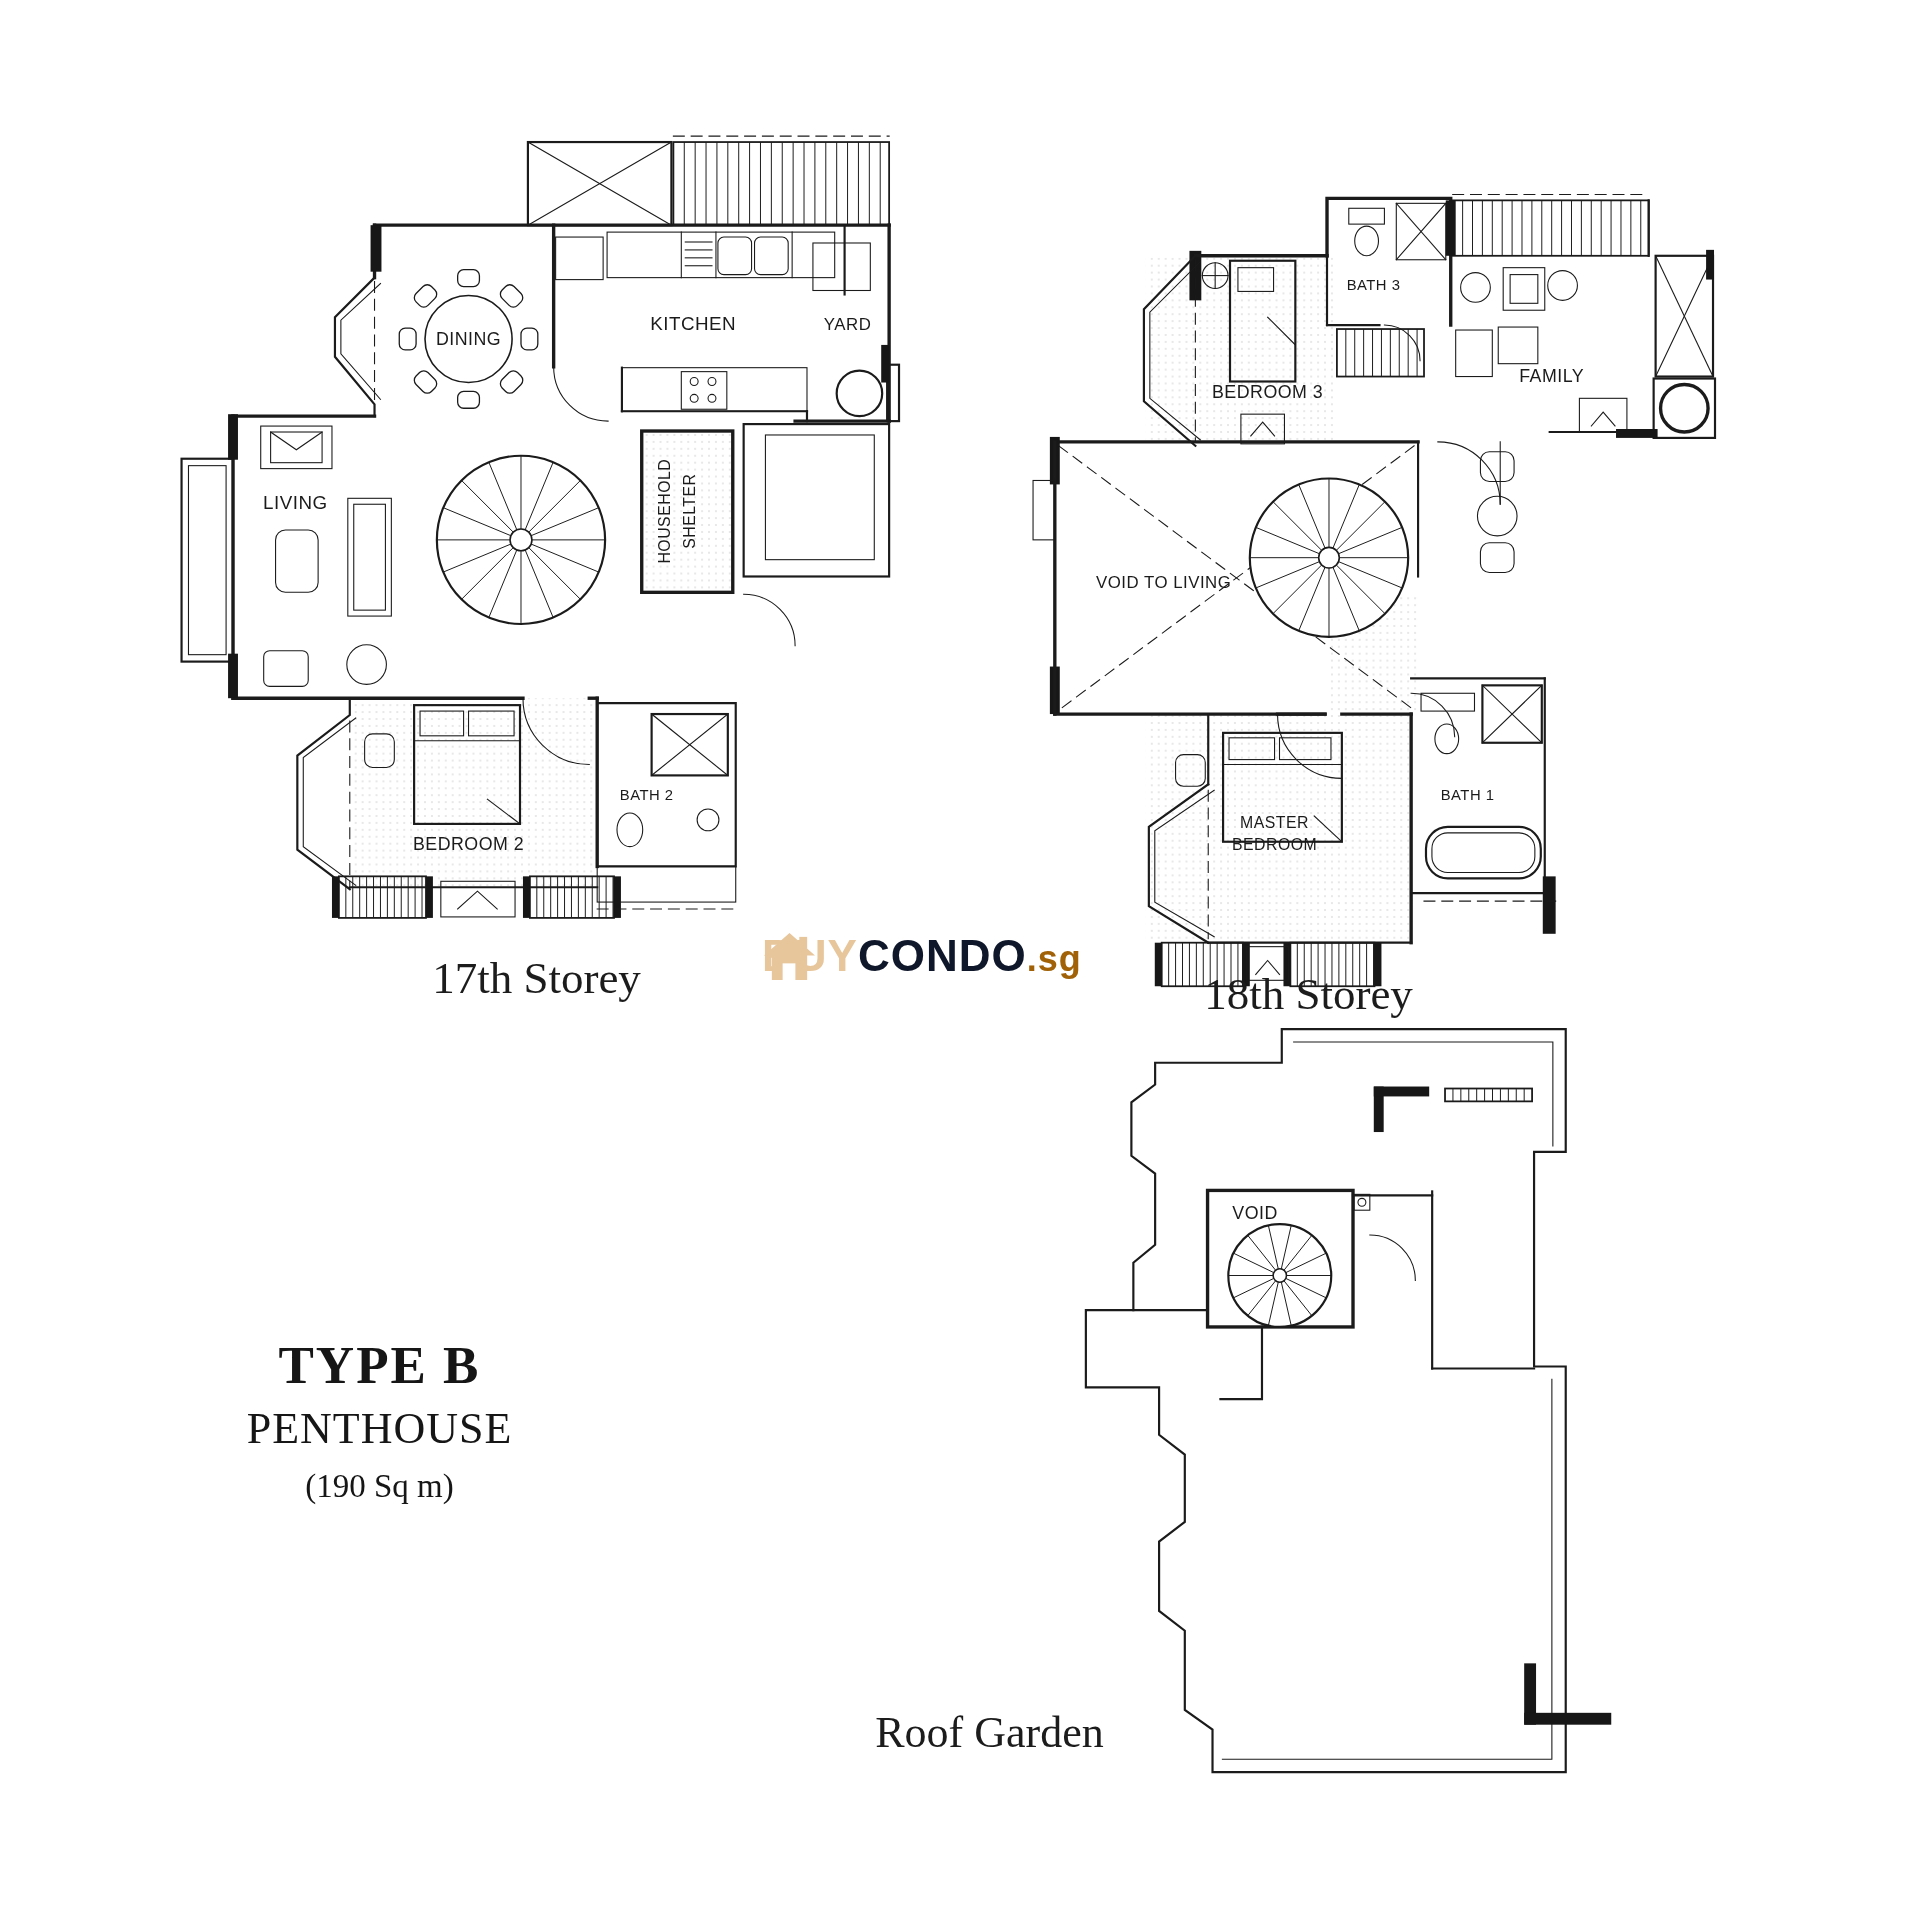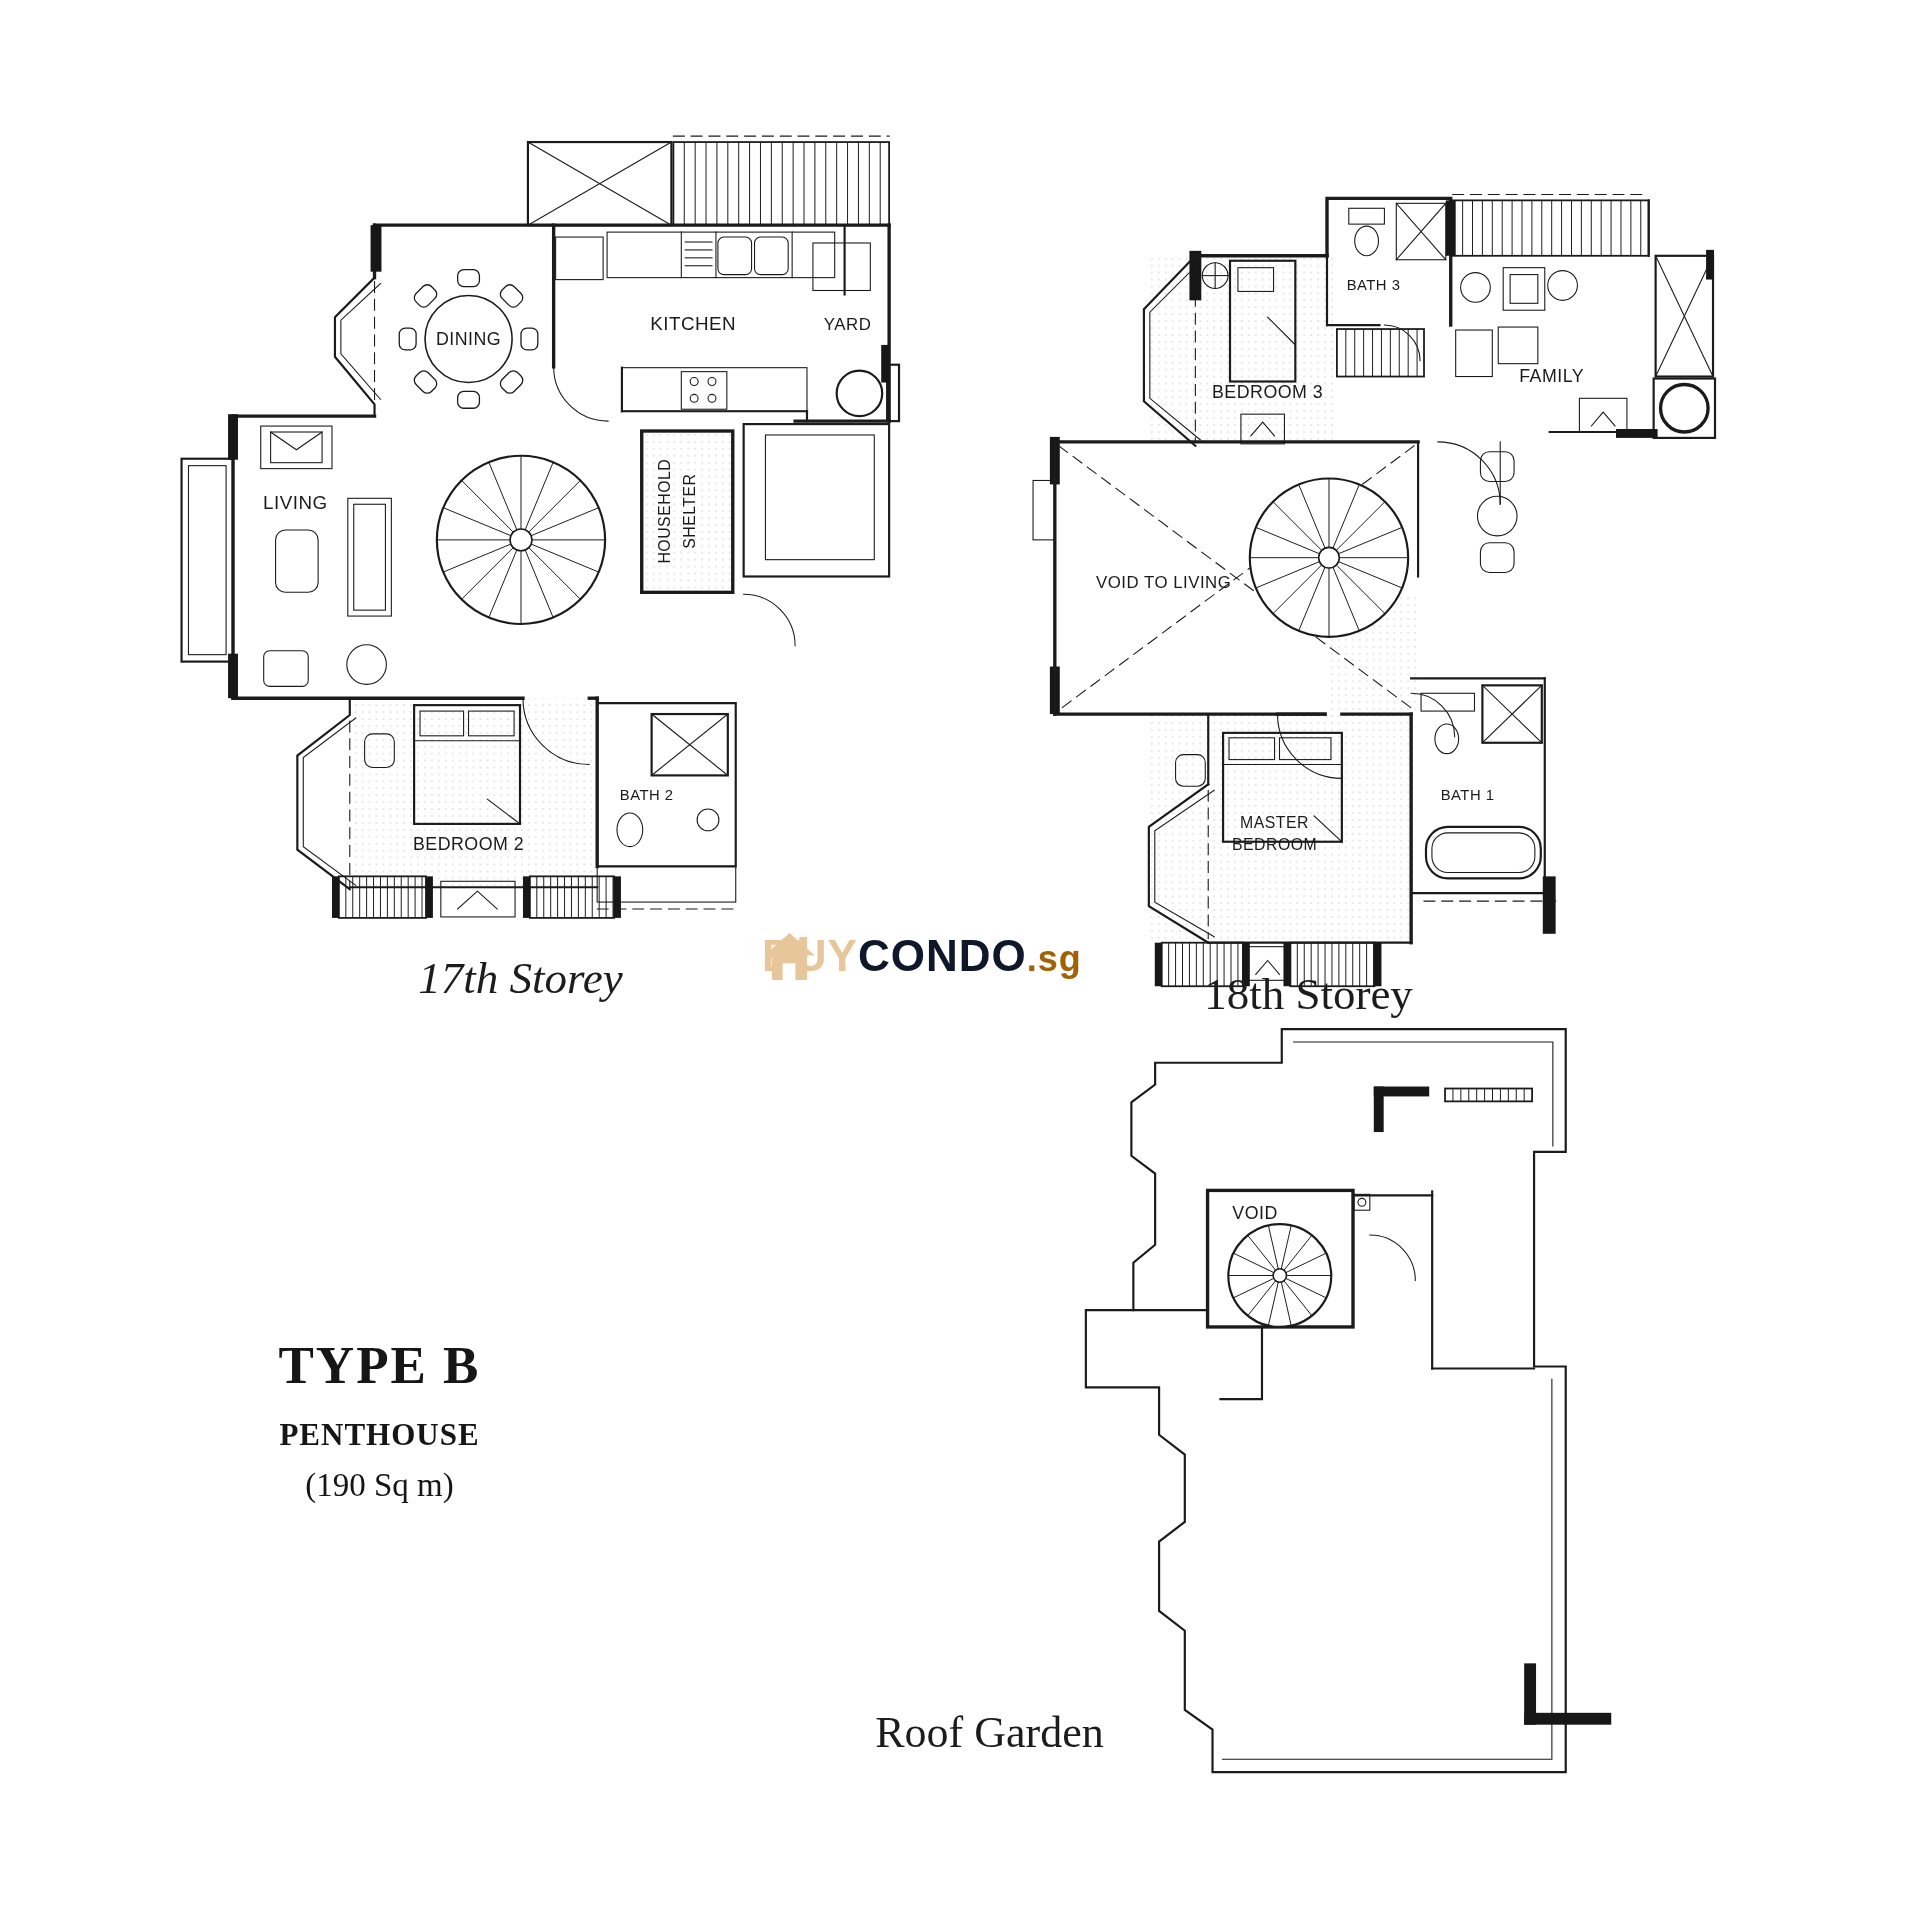--- a/index.html
+++ b/index.html
@@ -11,21 +11,21 @@
   .thin{fill:none;stroke:#1b1b1b;stroke-width:1.1;stroke-linecap:square;}
   .dash{stroke-dasharray:11 7;}
   .blk{fill:#171717;stroke:none;}
   .dots{opacity:.5;}
   svg text{font-family:"Liberation Sans",sans-serif;fill:#1b1b1b;text-anchor:middle;letter-spacing:.5px;}
   .caption{position:absolute;font-family:"Liberation Serif",serif;color:#1c1c1c;text-align:center;}
   .cap-storey{width:317px;font-size:45px;}
   .unitblock{position:absolute;left:216px;top:1335px;width:327px;text-align:center;
              font-family:"Liberation Serif",serif;color:#161616;}
   .unit-type{font-size:53px;font-weight:bold;letter-spacing:2px;}
-  .unit-cat{font-size:31px;font-weight:bold;letter-spacing:1px;margin-top:22px;}
+  .unit-cat{font-size:44px;font-weight:normal;letter-spacing:1px;margin-top:8px;}
   .unit-area{font-size:33px;margin-top:14px;}
   .watermark{position:absolute;left:762px;top:931px;display:flex;align-items:center;gap:6px;}
   .wm-text{font-size:44px;font-weight:bold;letter-spacing:1px;white-space:nowrap;}
   .wm-tld{font-size:36px;font-weight:bold;}
 </style>
 </head>
 <body>
 
 <div class="page">
 
@@ -513,21 +513,21 @@
         <line x1="212.21479106056503" y1="247.7148191785161" x2="240.42146969665413" y2="212.34476291166243" stroke="#1b1b1b" stroke-width="1"></line>
         <line x1="214.09054954702034" y1="250.0669459235653" x2="254.8503811309258" y2="230.43804556588702" stroke="#1b1b1b" stroke-width="1"></line>
         <circle cx="208" cy="253" r="6.76" fill="#fff" stroke="#1b1b1b" stroke-width="1.6"></circle>
       </g>
 
     <g>
       <text x="183" y="196" font-size="18">VOID</text>
     </g>
   </svg>
 
-  <div class="caption cap-storey" style="left:362px;top:952px;font-style:italic;">17th Storey</div>
+  <div class="caption cap-storey" style="left:378px;top:952px;">17th Storey</div>
 
   <div class="caption cap-storey" style="left:1150px;top:968px;">18th Storey</div>
 
   <div class="caption cap-storey" style="left:831px;top:1707px;width:317px;font-size:44px;">Roof Garden</div>
 
   <div class="unitblock">
     <div class="unit-type">TYPE B</div>
     <div class="unit-cat">PENTHOUSE</div>
     <div class="unit-area">(190 Sq m)</div>
   </div>

